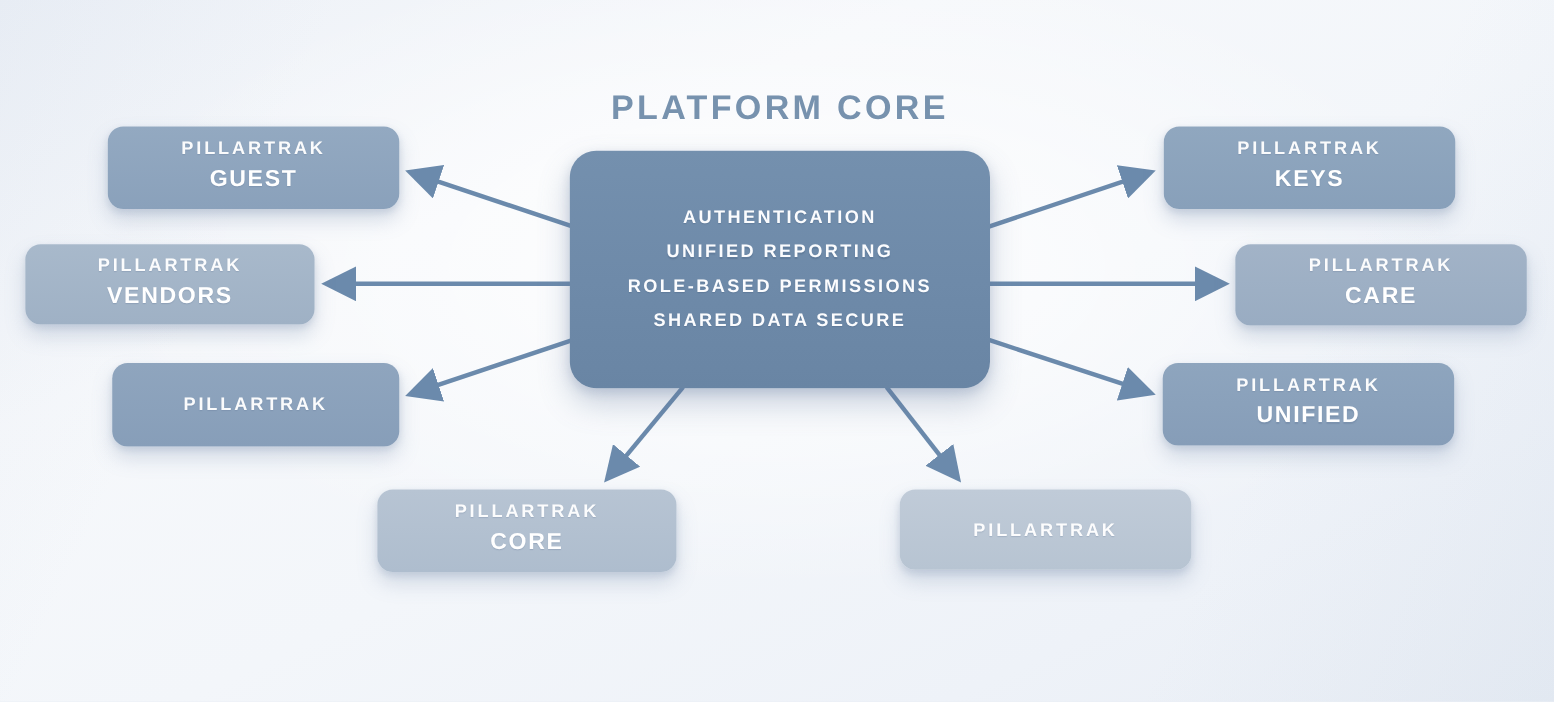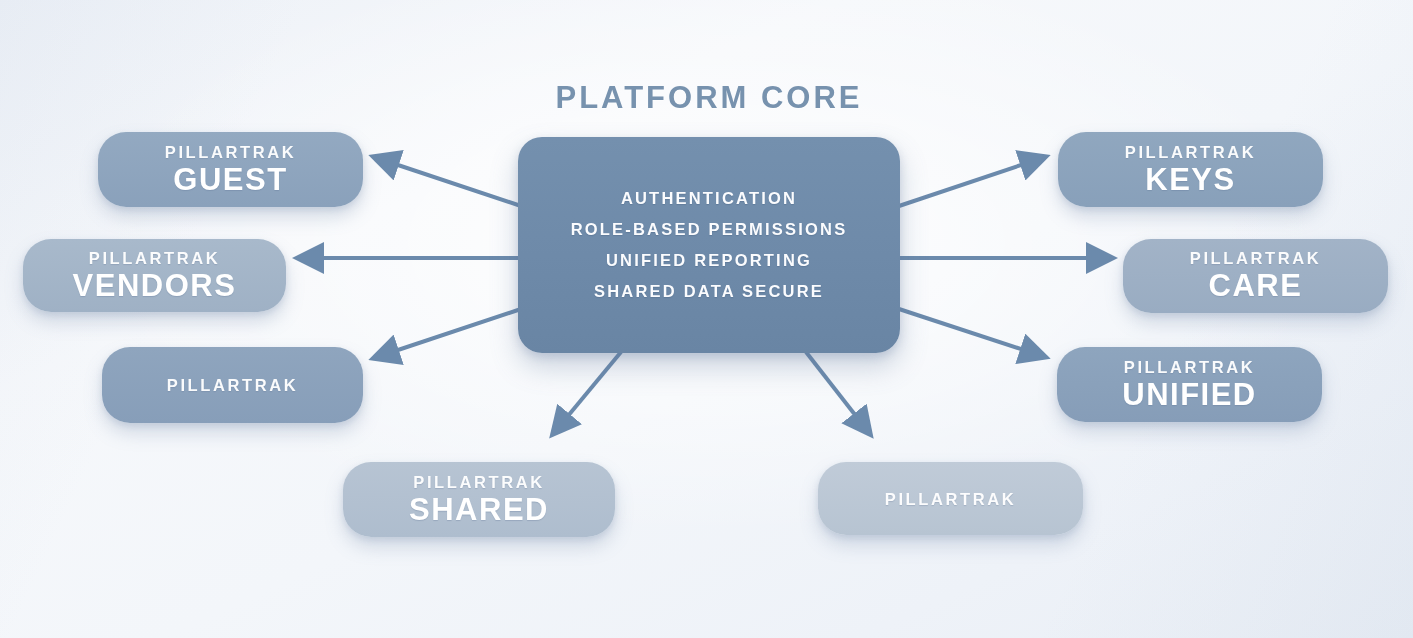--- a/index.html
+++ b/index.html
@@ -32,35 +32,34 @@
     display:flex;flex-direction:column;align-items:center;justify-content:center;
     z-index:3;
   }
   .core-line{
     color:#fbfcfe;
     font-size:16.5px;font-weight:700;letter-spacing:2.2px;
     line-height:31px;white-space:nowrap;
     text-shadow:0 1px 1px rgba(70,95,125,.35);
   }
   .module{
-    position:absolute;border-radius:28px;
+    position:absolute;border-radius:14px;
     display:flex;flex-direction:column;align-items:center;justify-content:center;
     box-shadow:0 10px 18px rgba(110,132,165,.26),0 3px 6px rgba(110,132,165,.18);
     z-index:3;
-    margin-top:17px;
   }
   .module .brand{
     color:rgba(255,255,255,.96);
     font-size:16.5px;font-weight:700;letter-spacing:2.6px;
     line-height:20px;white-space:nowrap;
     text-shadow:0 1px 1px rgba(90,112,142,.25);
   }
   .module .name{
     color:#ffffff;
-    font-size:31px;font-weight:800;letter-spacing:1.5px;
+    font-size:21px;font-weight:800;letter-spacing:1.5px;
     line-height:36px;white-space:nowrap;
     text-shadow:0 1px 1px rgba(90,112,142,.28);
   }
   
   .m-guest   {left:98px;  top:115px; width:265px; height:75px; background:linear-gradient(180deg,#93a9c1,#8aa1bb);}
   .m-vendors {left:23px;  top:222px; width:263px; height:73px; background:linear-gradient(180deg,#a8b9cb,#9fb1c5);}
   .m-ireport {left:102px; top:330px; width:261px; height:76px; background:linear-gradient(180deg,#8fa5be,#879eb9);}
   .m-pulse   {left:343px; top:445px; width:272px; height:75px; background:linear-gradient(180deg,#b7c4d3,#aebdce);}
   .m-security{left:818px; top:445px; width:265px; height:73px; background:linear-gradient(180deg,#c0cbd8,#b7c4d2);}
   .m-keys    {left:1058px;top:115px; width:265px; height:75px; background:linear-gradient(180deg,#90a7bf,#88a0ba);}
@@ -89,42 +88,42 @@
       <line x1="621" y1="352" x2="553" y2="434" marker-end="url(#ah)"></line>
       <line x1="806" y1="352" x2="870" y2="434" marker-end="url(#ah)"></line>
       <line x1="899" y1="206" x2="1045" y2="157" marker-end="url(#ah)"></line>
       <line x1="899" y1="258" x2="1112" y2="258" marker-end="url(#ah)"></line>
       <line x1="899" y1="309" x2="1045" y2="357" marker-end="url(#ah)"></line>
     </g>
   </svg>
 
   <div class="core-box">
     <div class="core-line">AUTHENTICATION</div>
+    <div class="core-line">UNIFIED REPORTING</div>
     <div class="core-line">ROLE-BASED PERMISSIONS</div>
-    <div class="core-line">UNIFIED REPORTING</div>
     <div class="core-line">SHARED DATA SECURE</div>
   </div>
 
   <div class="module m-guest">
     <div class="brand">PILLARTRAK</div>
     <div class="name">GUEST</div>
   </div>
 
   <div class="module m-vendors">
     <div class="brand">PILLARTRAK</div>
     <div class="name">VENDORS</div>
   </div>
 
   <div class="module m-ireport">
     <div class="brand">PILLARTRAK</div>
   </div>
 
   <div class="module m-pulse">
     <div class="brand">PILLARTRAK</div>
-    <div class="name">SHARED</div>
+    <div class="name">CORE</div>
   </div>
 
   <div class="module m-security">
     <div class="brand">PILLARTRAK</div>
   </div>
 
   <div class="module m-keys">
     <div class="brand">PILLARTRAK</div>
     <div class="name">KEYS</div>
   </div>

